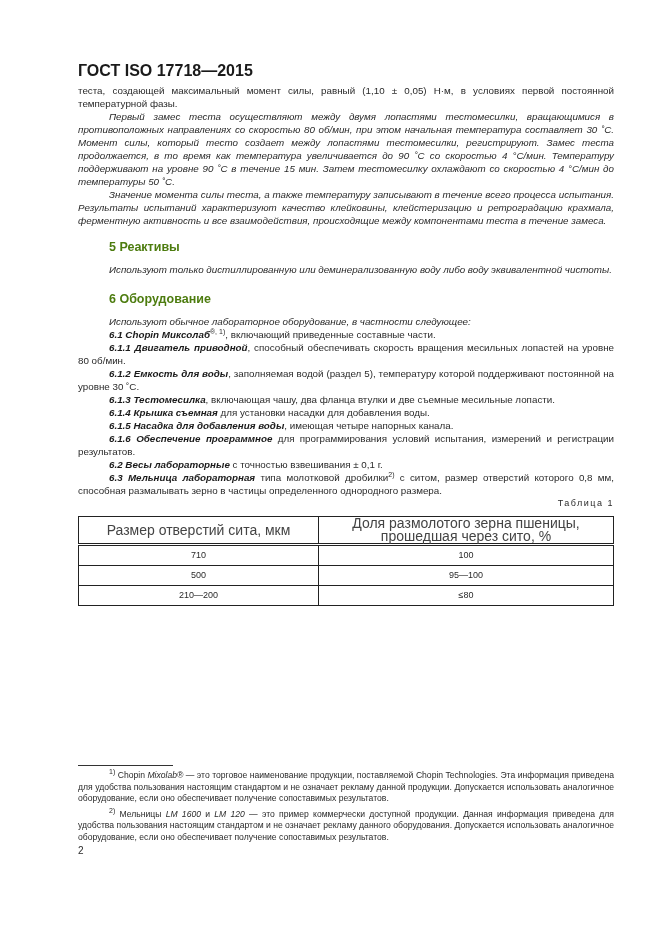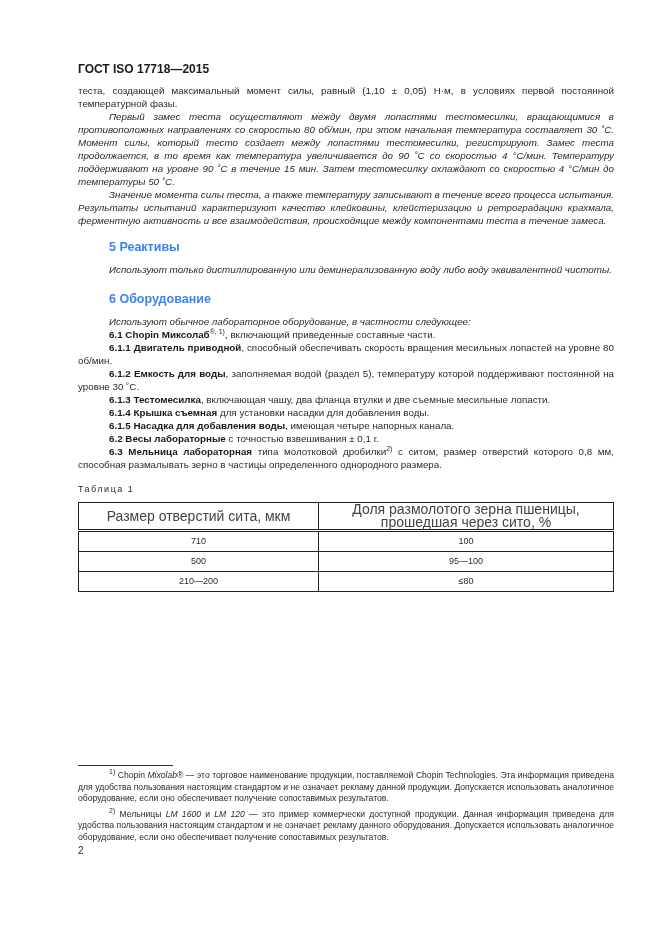--- a/index.html
+++ b/index.html
@@ -1,29 +1,29 @@
 <!DOCTYPE html>
 <html><head>
 <meta charset="utf-8">
 <style>
   html, body { margin: 0; padding: 0; background: #ffffff; }
   body { width: 661px; height: 935px; position: relative; overflow: hidden;
          font-family: "Liberation Sans", sans-serif; color: #2a2a2a; }
   .page { position: absolute; left: 78px; top: 0; width: 536px; }
-  .running-head { position: absolute; top: 62px; left: 0; font-weight: bold; font-size: 12px; color: #1a1a1a; }
+  .running-head { position: absolute; top: 62px; left: 0; font-weight: bold; font-size: 16px; color: #1a1a1a; }
   .body { position: absolute; top: 84px; left: 0; width: 536px; font-size: 9.8px; line-height: 13px; }
   p { margin: 0; text-align: justify; }
   p.ind { text-indent: 31px; font-style: italic; }
   p.list { text-indent: 31px; }
-  h2 { margin: 0; font-size: 12.5px; font-weight: bold; padding-left: 31px; color: #3b82f6; }
+  h2 { margin: 0; font-size: 12.5px; font-weight: bold; padding-left: 31px; color: #4d7c0f; }
   .h5 { margin-top: 14px; margin-bottom: 9px; }
   .h6 { margin-top: 17px; margin-bottom: 9px; }
-  b { font-weight: bold; color: #1a1a1a; }
+  b { font-weight: bold; color: #1a1a1a; font-style: italic; }
   sup { font-size: 7px; line-height: 0; vertical-align: 4px; }
-  .tcap { margin-top: 12px; font-size: 9px; letter-spacing: 1.5px; }
+  .tcap { font-size: 9px; letter-spacing: 1.5px; text-align: right; }
   table.t1 { margin-top: 6px; width: 536px; border-collapse: collapse; font-size: 9px; }
   table.t1 td { border: 1px solid #222; text-align: center; height: 19px; padding: 0; }
   table.t1 tr.hdr td { font-size: 14px; color: #444; height: 16px; border-bottom: 3px double #222; }
   table.t1 td.c1 { width: 239px; }
   .fn { position: absolute; top: 765px; left: 0; width: 536px; font-size: 8.6px; line-height: 11.5px; }
   .fn-rule { width: 95px; border-top: 1px solid #333; margin-bottom: 4px; }
   .fn p { text-indent: 31px; }
   .fn p + p { margin-top: 4px; }
   .pagenum { position: absolute; top: 845px; left: 0; font-size: 10px; }
 </style>
@@ -43,20 +43,21 @@
 
     <h2 class="h6">6 Оборудование</h2>
     <p class="ind">Используют обычное лабораторное оборудование, в частности следующее:</p>
 
     <p class="list"><b>6.1 Chopin Миксолаб</b><sup>®, 1)</sup><span>, включающий приведенные составные части.</span></p>
     <p class="list"><b>6.1.1 Двигатель приводной</b><span>, способный обеспечивать скорость вращения месильных лопастей на уровне 80 об/мин.</span></p>
     <p class="list"><b>6.1.2 Емкость для воды</b><span>, заполняемая водой (раздел 5), температуру которой поддерживают постоянной на уровне 30 ˚С.</span></p>
     <p class="list"><b>6.1.3 Тестомесилка</b><span>, включающая чашу, два фланца втулки и две съемные месильные лопасти.</span></p>
     <p class="list"><b>6.1.4 Крышка съемная</b><span> для установки насадки для добавления воды.</span></p>
     <p class="list"><b>6.1.5 Насадка для добавления воды</b><span>, имеющая четыре напорных канала.</span></p>
+    <p class="list"><b>6.1.6 Обеспечение программное</b><span> для программирования условий испытания, измерений и регистрации результатов.</span></p>
     <p class="list"><b>6.2 Весы лабораторные</b><span> с точностью взвешивания ± 0,1 г.</span></p>
     <p class="list"><b>6.3 Мельница лабораторная</b><span> типа молотковой дробилки</span><sup>2)</sup><span> с ситом, размер отверстий которого 0,8 мм, способная размалывать зерно в частицы определенного однородного размера.</span></p>
 
     <div class="tcap">Таблица 1</div>
     <table class="t1">
       <tbody>
           <tr class="hdr">
         <td class="c1">Размер отверстий сита, мкм</td>
         <td>Доля размолотого зерна пшеницы, прошедшая через сито, %</td>
       </tr>

